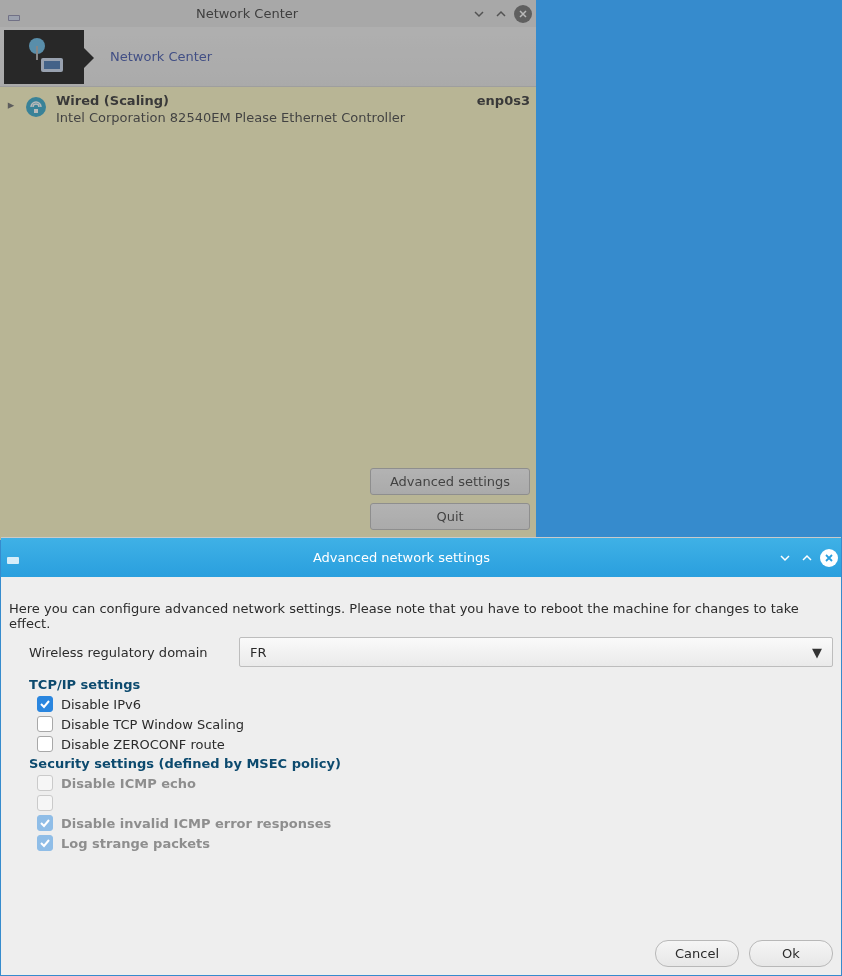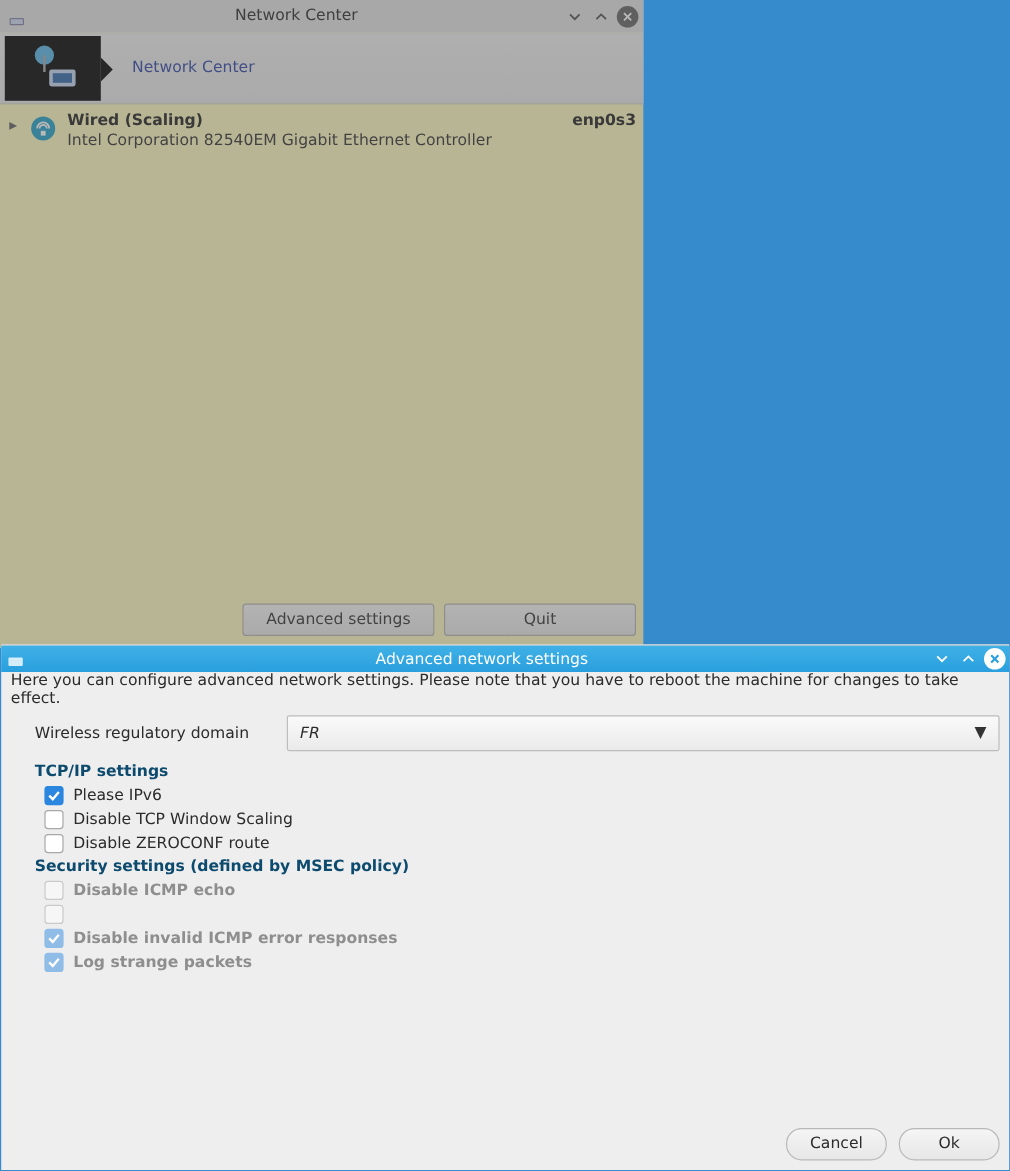--- a/index.html
+++ b/index.html
@@ -68,63 +68,62 @@
   }
   .nc-row .chev { color:#666; width:10px; text-align:center; margin-top:4px;}
   .nc-row .ic { width:28px; height:28px; display:flex;align-items:center;justify-content:center; }
   .nc-row .txt { flex:1; }
   .nc-row .name { font-weight:bold; color:#2b2b2b;}
   .nc-row .desc { color:#3a3a3a; margin-top:2px;}
   .nc-row .ifname { font-weight:bold; color:#2b2b2b;}
 
   .back-buttons{
     position:absolute; bottom:10px; right:6px;
-    display:flex; gap:8px;
+    display:flex; gap:8px;flex-direction:column;
   }
   .btn {
     min-width: 160px; height:27px;
     border:1px solid #b8b8b8; border-radius:3px;
     background: linear-gradient(#f5f5f5,#e7e7e7);
     color:#3a3a3a;
     display:flex;align-items:center;justify-content:center;
     font-size:13px;
   }
 
   
   .front-dialog{
     position:absolute;
     left:1px; top:537px;
     width:840px; height:438px;
     background:#eeeeee;
     display:flex; flex-direction:column;
     border-top:1px solid #cacaca;
   }
   .titlebar-front{
-    height:22px;
+    height:39px;
     background: linear-gradient(#3fb1e6,#2a9fde);
     display:flex; align-items:center;
     color:#fff;
   }
   .titlebar-front .tb-icon{ width:18px;height:18px;margin:0 4px; display:flex;align-items:center;justify-content:center;}
   .titlebar-front .title-text{ flex:1; text-align:center; font-size:13px; color:#fff;}
   .titlebar-front .tb-controls{ display:flex; gap:4px; margin-right:3px;}
   .titlebar-front .tb-btn{ width:18px;height:18px; display:flex;align-items:center;justify-content:center; color:#fff;}
   .titlebar-front .tb-close{ background:#fff; border-radius:9px; color:#2a9fde;}
 
-  .dlg-body{ padding:0 8px 6px 8px; flex:1; overflow:hidden; }
+  .dlg-body{ padding:24px 8px 6px 8px; flex:1; overflow:hidden; }
   .dlg-intro{ font-size:13px; color:#2b2b2b; margin-bottom:6px;}
   .dlg-row{ display:flex; align-items:center; gap:10px; margin:2px 0 10px 20px;}
   .dlg-label{ width:200px; color:#2b2b2b; }
   .dlg-select{
     flex:1; height:30px;
     border:1px solid #bdbdbd; border-radius:2px;
     background:linear-gradient(#fafafa,#eaeaea);
     display:flex;align-items:center; padding:0 10px;
     position:relative;
-    font-style:italic;
   }
   .dlg-select .caret{position:absolute; right:10px; top:50%; transform:translateY(-50%); color:#333;}
 
   .section-head{font-weight:bold; color:#0c4a6e; margin:4px 0 4px 20px;}
   .chk-row{display:flex; align-items:center; gap:8px; margin:4px 0 4px 28px;}
   .chk-row.disabled{ color:#8e8e8e;font-weight:bold; }
   .chk{
     width:16px;height:16px; border:1px solid #a8a8a8; border-radius:3px;
     background:#fff; display:flex;align-items:center;justify-content:center;
   }
@@ -195,21 +194,21 @@
       <span class="ic">
         <svg width="24" height="24" viewBox="0 0 24 24">
             <circle cx="12" cy="12" r="10" fill="#2aa3c8"></circle>
             <path d="M7 12a5 5 0 0 1 10 0" stroke="#fff" stroke-width="1.5" fill="none"></path>
             <path d="M9 12a3 3 0 0 1 6 0" stroke="#fff" stroke-width="1.5" fill="none"></path>
             <rect x="10" y="14" width="4" height="4" fill="#fff"></rect>
           </svg>
       </span>
       <span class="txt">
         <div class="name">Wired (Scaling)</div>
-        <div class="desc">Intel Corporation 82540EM Gigabit Ethernet Controller</div>
+        <div class="desc">Intel Corporation 82540EM Please Ethernet Controller</div>
       </span>
       <span class="ifname">enp0s3</span>
     </div>
   </div>
 
   <div class="back-buttons">
     <div class="btn">Advanced settings</div>
     <div class="btn">Quit</div>
   </div>
 
@@ -255,21 +254,21 @@
     </div>
 
     <div class="section-head">TCP/IP settings</div>
     <div id="tcpip-list">
         <div class="chk-row">
           <span class="chk checked">
             <svg viewBox="0 0 12 12">
               <path d="M2 6 L5 9 L10 3" stroke="#fff" stroke-width="2" fill="none"></path>
             </svg>
           </span>
-          <span>Please IPv6</span>
+          <span>Disable IPv6</span>
         </div>
         <div class="chk-row">
           <span class="chk"></span>
           <span>Disable TCP Window Scaling</span>
         </div>
         <div class="chk-row">
           <span class="chk"></span>
           <span>Disable ZEROCONF route</span>
         </div>
       </div>

